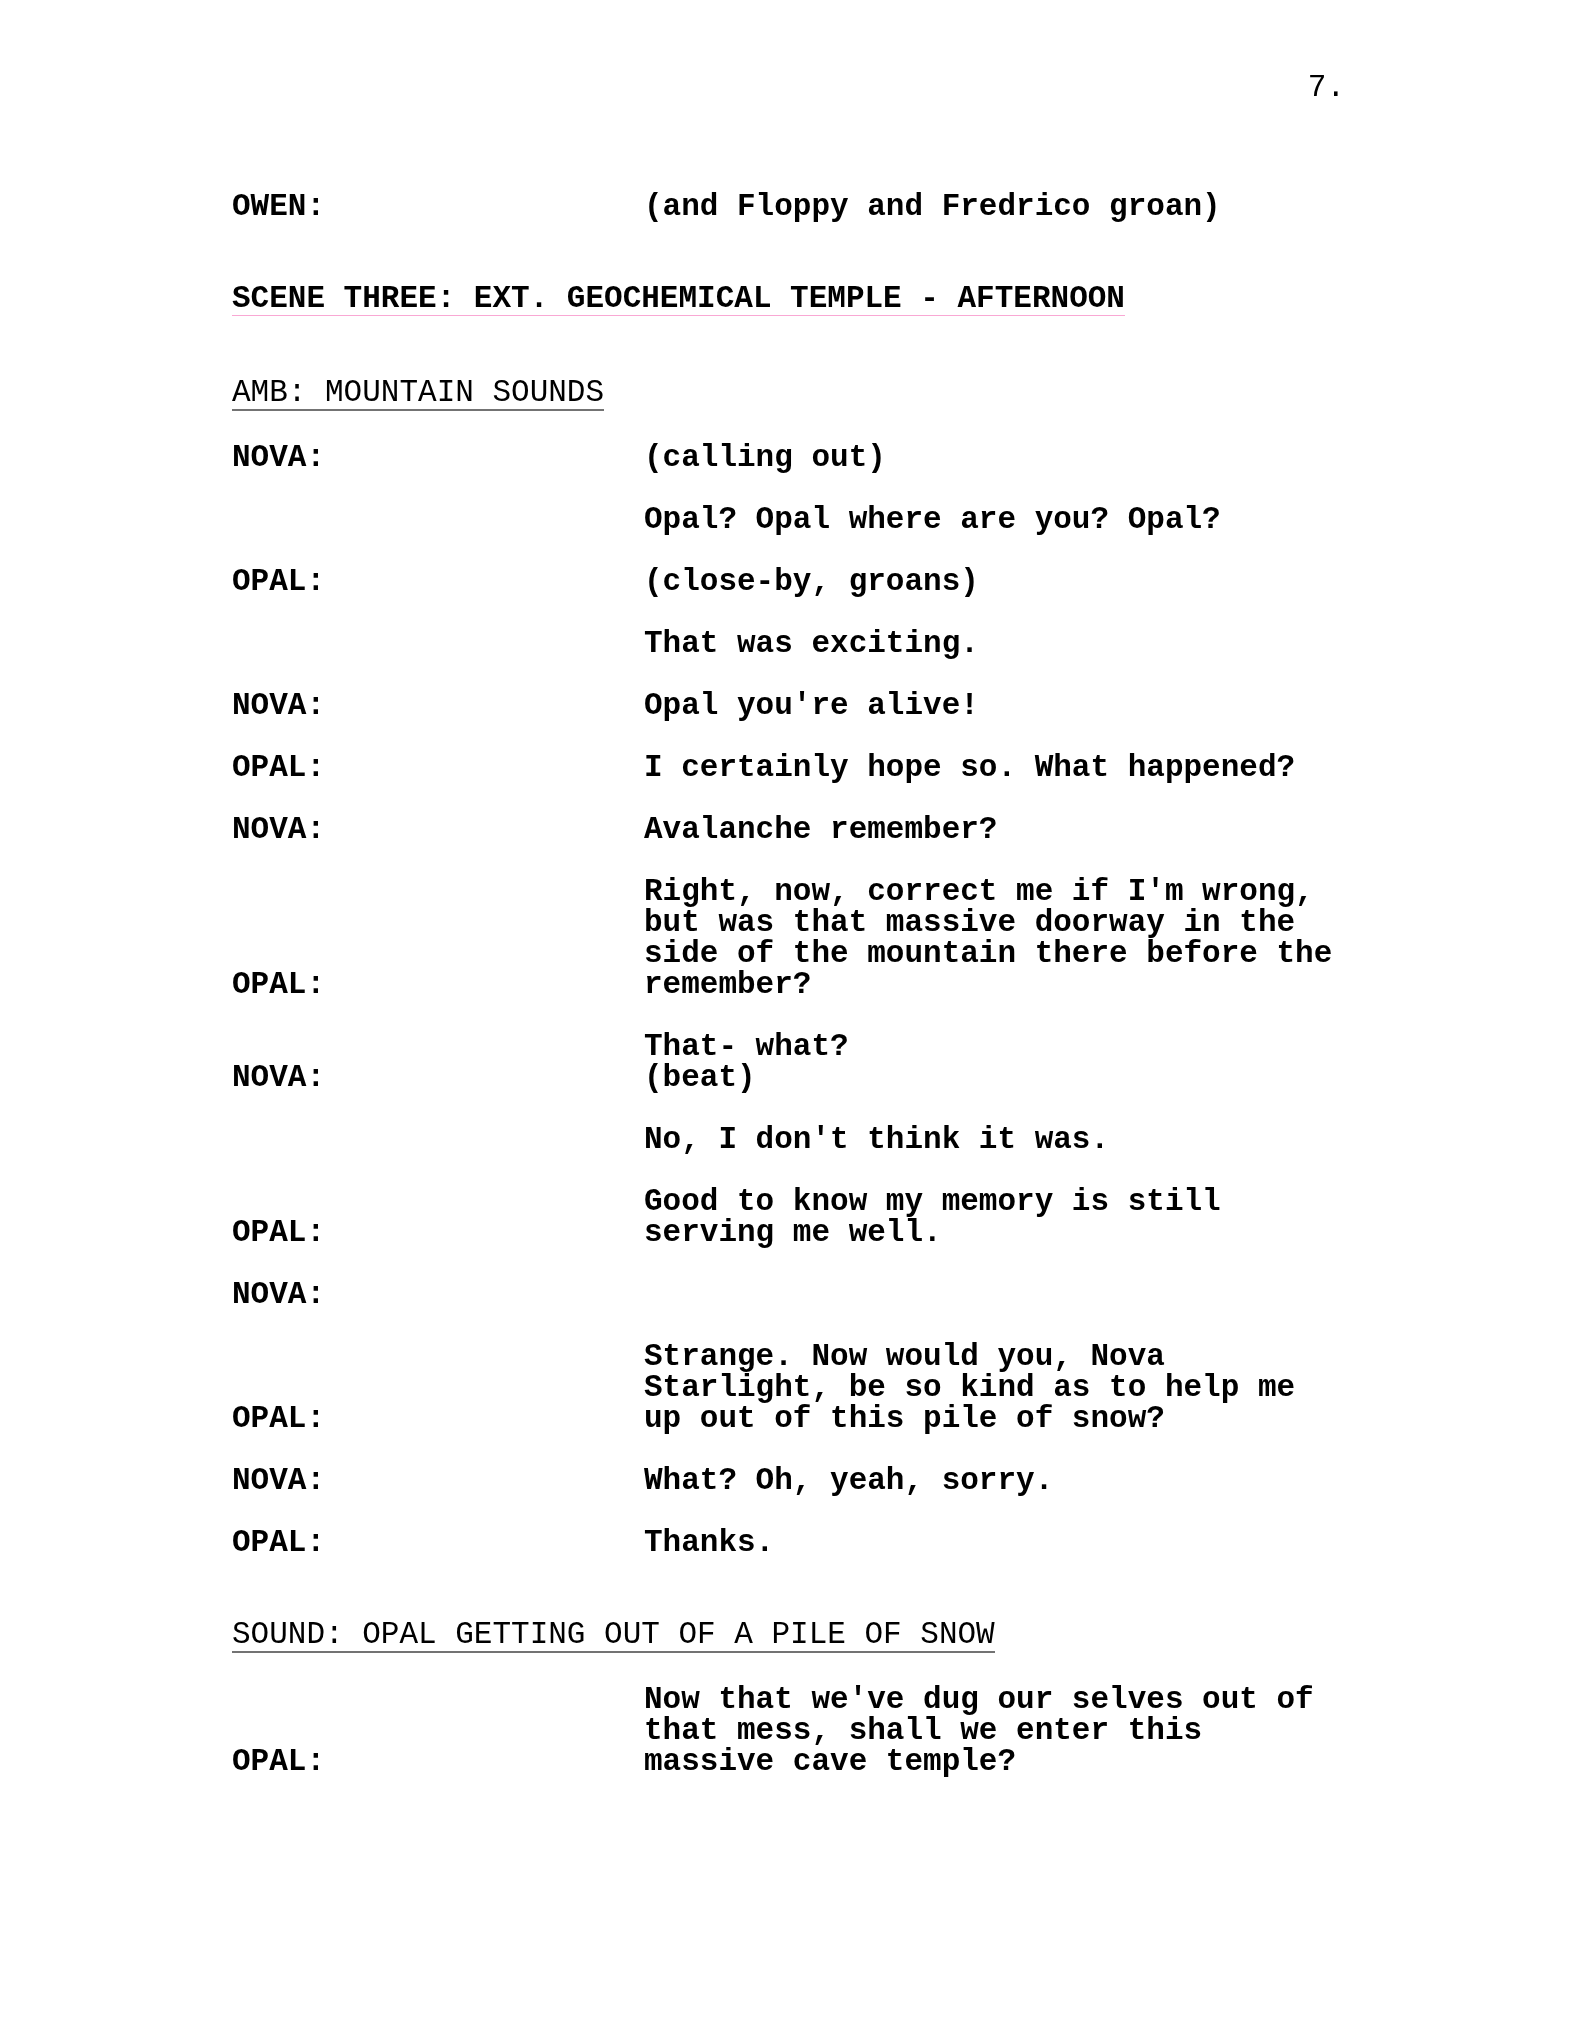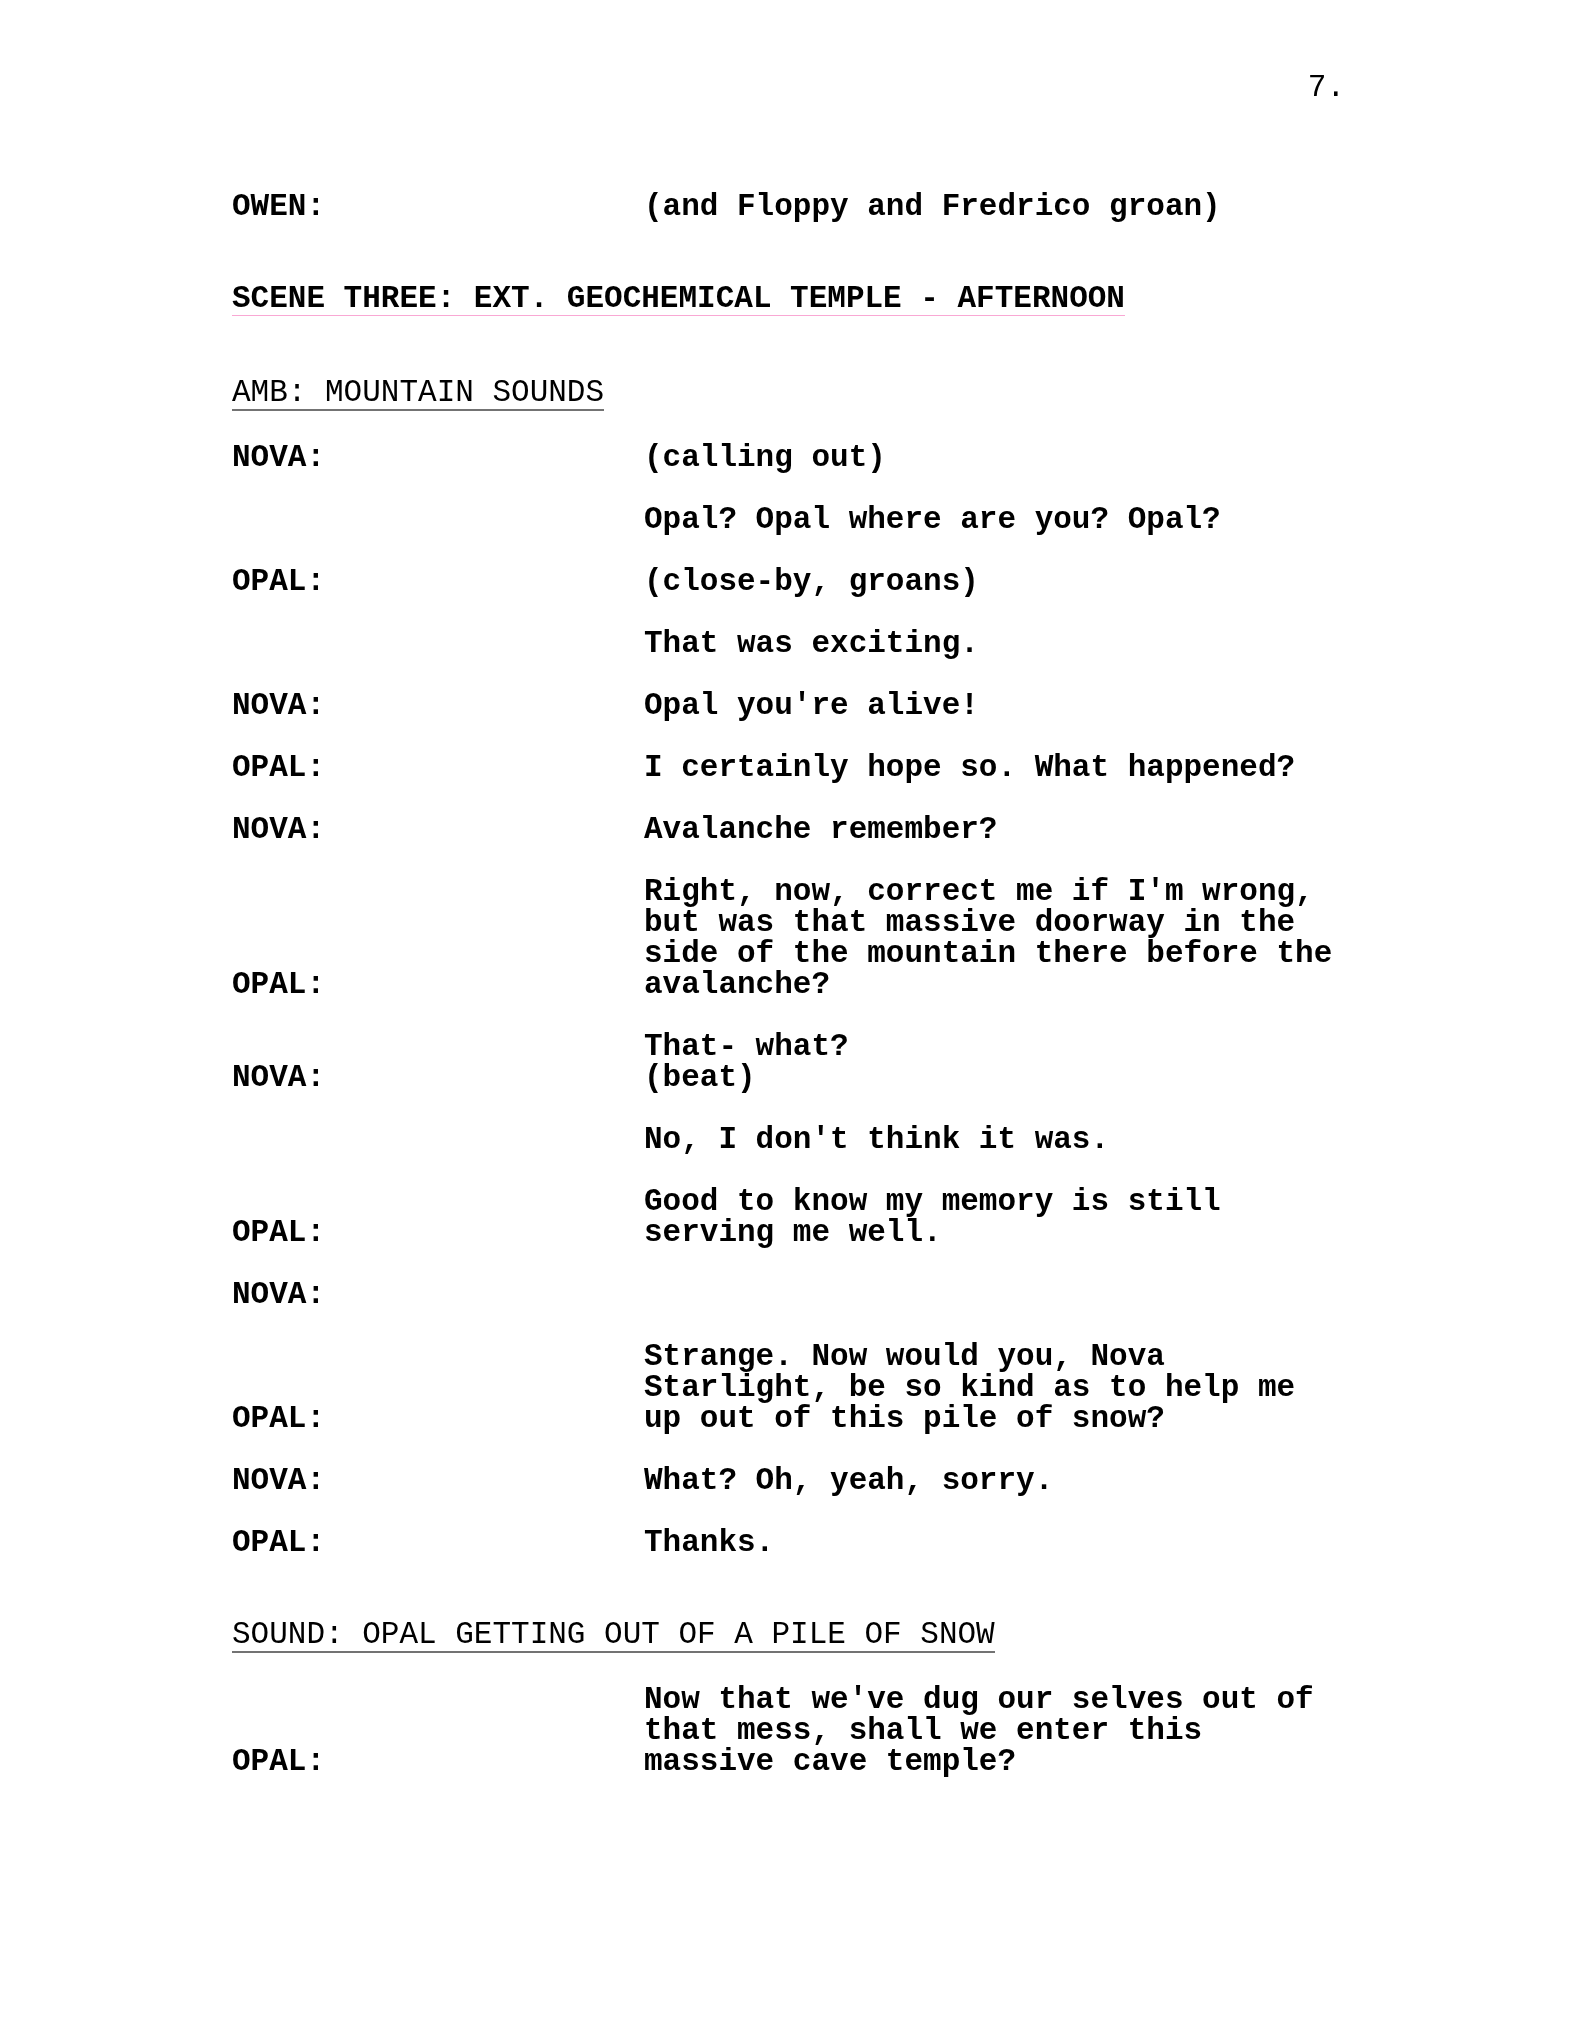--- a/index.html
+++ b/index.html
@@ -121,21 +121,21 @@
         <div>Avalanche remember?</div>
       </div>
     </div>
 
     <div class="block drow">
       <div class="char">OPAL:</div>
       <div class="dial">
         <div>Right, now, correct me if I'm wrong,</div>
         <div>but was that massive doorway in the</div>
         <div>side of the mountain there before the</div>
-        <div>avalanche?</div>
+        <div>remember?</div>
       </div>
     </div>
 
     <div class="block drow">
       <div class="char">NOVA:</div>
       <div class="dial">
         <div>That- what?</div>
         <div>(beat)</div>
       </div>
     </div>

